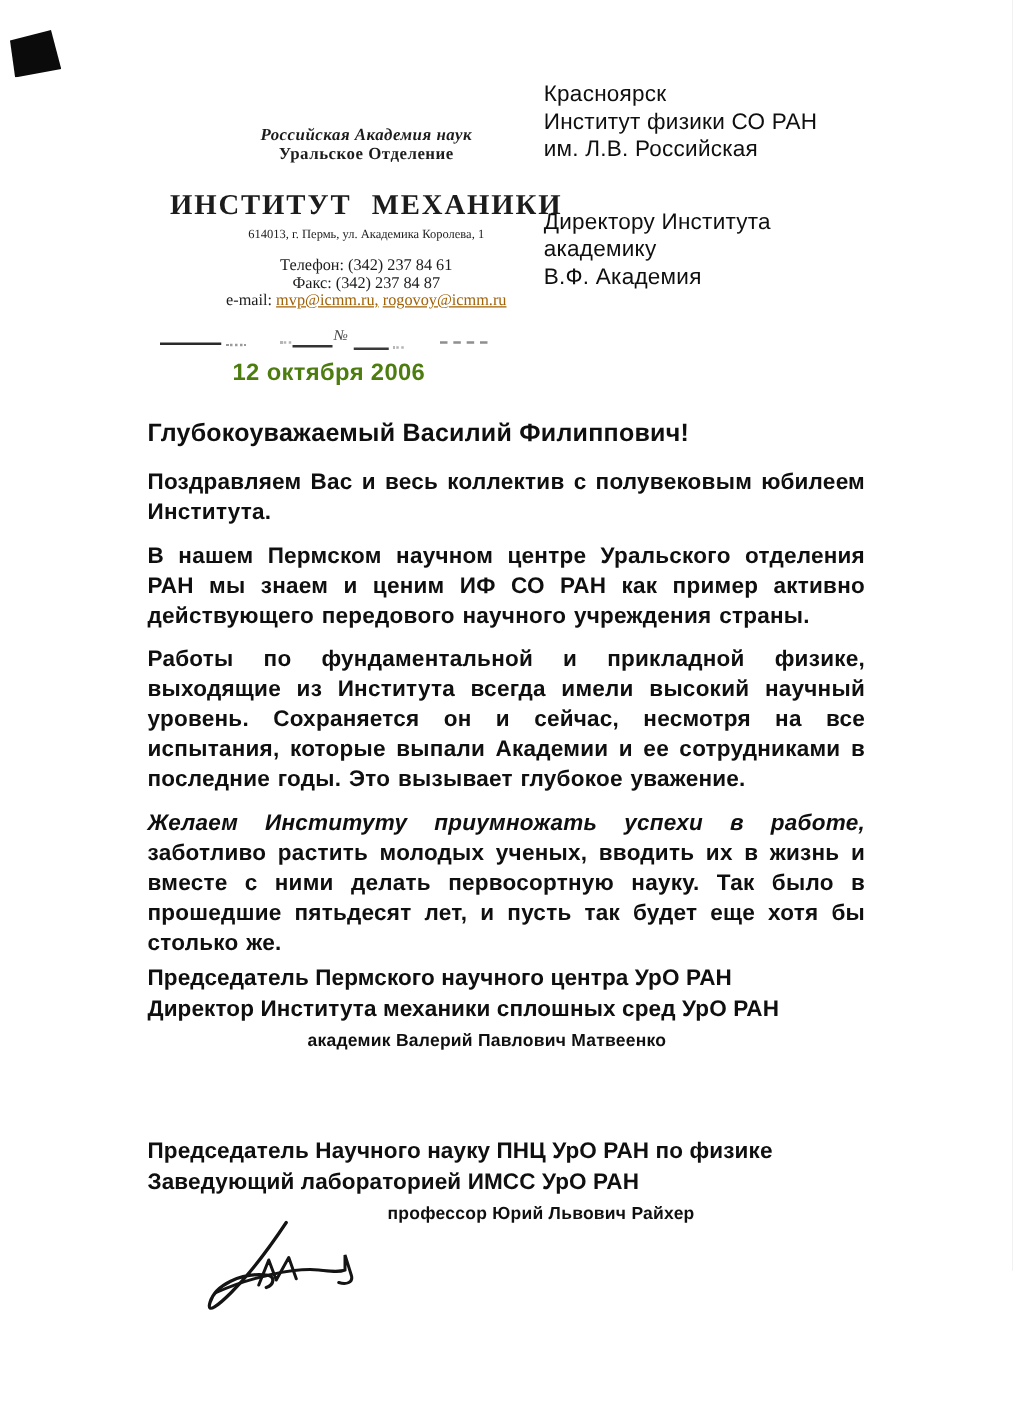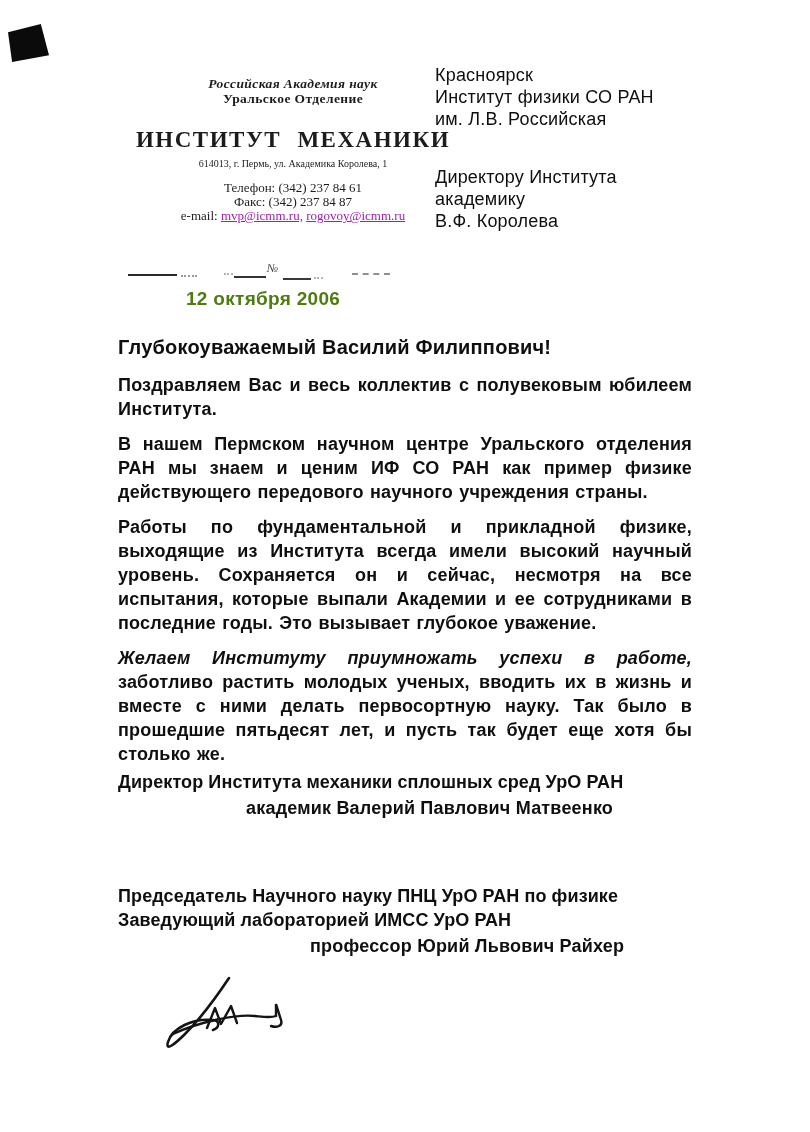--- a/index.html
+++ b/index.html
@@ -19,21 +19,21 @@
     position: absolute;
     left: 8px; top: 24px;
     width: 41px; height: 38px;
     background: #0b0b0b;
     clip-path: polygon(0% 22%, 80% 0%, 100% 82%, 10% 100%);
   }
 
   
   .letterhead {
     position: absolute;
-    left: 120px; top: 76px;
+    left: 120px; top: 100px;
     width: 346px;
     text-align: center;
     color: #1c1c1c;
     font-family: "Liberation Serif", serif;
   }
   .lh-org1 {
     font-size: 13.5px; line-height: 15px;
     font-weight: bold; font-style: italic;
     letter-spacing: 0.4px;
   }
@@ -50,21 +50,21 @@
   }
   .lh-address {
     margin-top: 4px;
     font-size: 10px; line-height: 13px;
   }
   .lh-contacts {
     margin-top: 11px;
     font-size: 13px; line-height: 14px;
   }
   .lh-email a, .lh-email .u {
-    color: #a21caf;
+    color: #a16207;
     text-decoration: underline;
   }
 
   
   .ref-line { position: absolute; left: 0; top: 0; width: 810px; }
   .ref-seg { position: absolute; height: 0; }
   .seg-left    { left: 128px; top: 274px; width: 49px; border-top: 2px solid #2a2a2a; }
   .seg-ldots   { left: 181px; top: 275px; width: 16px; border-top: 2px dotted #9a9a9a; }
   .seg-mdots   { left: 224px; top: 273px; width: 9px;  border-top: 2px dotted #b5b5b5; }
   .seg-mid     { left: 234px; top: 276px; width: 32px; border-top: 2px solid #333; }
@@ -122,21 +122,21 @@
     word-spacing: 1px;
   }
   .para.last { margin-bottom: 4px; }
   .italic-lead { font-style: italic; }
 
   .sig-block {
     font-size: 18px; line-height: 24.5px;
     letter-spacing: 0.1px;
   }
   .sig-block .sig-name {
-    font-size: 18px; line-height: 26px;
+    font-size: 14px; line-height: 26px;
     letter-spacing: 0.2px;
   }
   .sig-block.first .sig-name { padding-left: 128px; }
   .sig-block.second { margin-top: 63px; }
   .sig-block.second .sig-name { padding-left: 192px; }
 
   
   .handwritten {
     position: absolute;
     left: 155px; top: 972px;
@@ -182,32 +182,33 @@
 
   <div class="date-line">12 октября 2006</div>
 
   <div class="recipient">
     <div>Красноярск</div>
     <div>Институт физики СО РАН</div>
     <div>им. Л.В. Российская</div>
     <div class="block2">
       <div>Директору Института</div>
       <div>академику</div>
-      <div>В.Ф. Королева</div>
+      <div>В.Ф. Академия</div>
     </div>
   </div>
 
   <div class="body-text">
     <div class="salutation">Глубокоуважаемый Василий Филиппович!</div>
     <p class="para">Поздравляем Вас и весь коллектив с полувековым юбилеем Института.</p>
-    <p class="para">В нашем Пермском научном центре Уральского отделения РАН мы знаем и ценим ИФ СО РАН как пример физике действующего передового научного учреждения страны.</p>
+    <p class="para">В нашем Пермском научном центре Уральского отделения РАН мы знаем и ценим ИФ СО РАН как пример активно действующего передового научного учреждения страны.</p>
     <p class="para">Работы по фундаментальной и прикладной физике, выходящие из Института всегда имели высокий научный уровень. Сохраняется он и сейчас, несмотря на все испытания, которые выпали Академии и ее сотрудниками в последние годы. Это вызывает глубокое уважение.</p>
     <p class="para last"><span class="italic-lead">Желаем Институту приумножать успехи в работе,</span> <span>заботливо растить молодых ученых, вводить их в жизнь и вместе с ними делать первосортную науку. Так было в прошедшие пятьдесят лет, и пусть так будет еще хотя бы столько же.</span></p>
 
     <div class="sig-block first">
+      <div>Председатель Пермского научного центра УрО РАН</div>
       <div>Директор Института механики сплошных сред УрО РАН</div>
       <div class="sig-name">академик Валерий Павлович Матвеенко</div>
     </div>
 
     <div class="sig-block second">
       <div>Председатель Научного науку ПНЦ УрО РАН по физике</div>
       <div>Заведующий лабораторией ИМСС УрО РАН</div>
       <div class="sig-name">профессор Юрий Львович Райхер</div>
     </div>
   </div>

